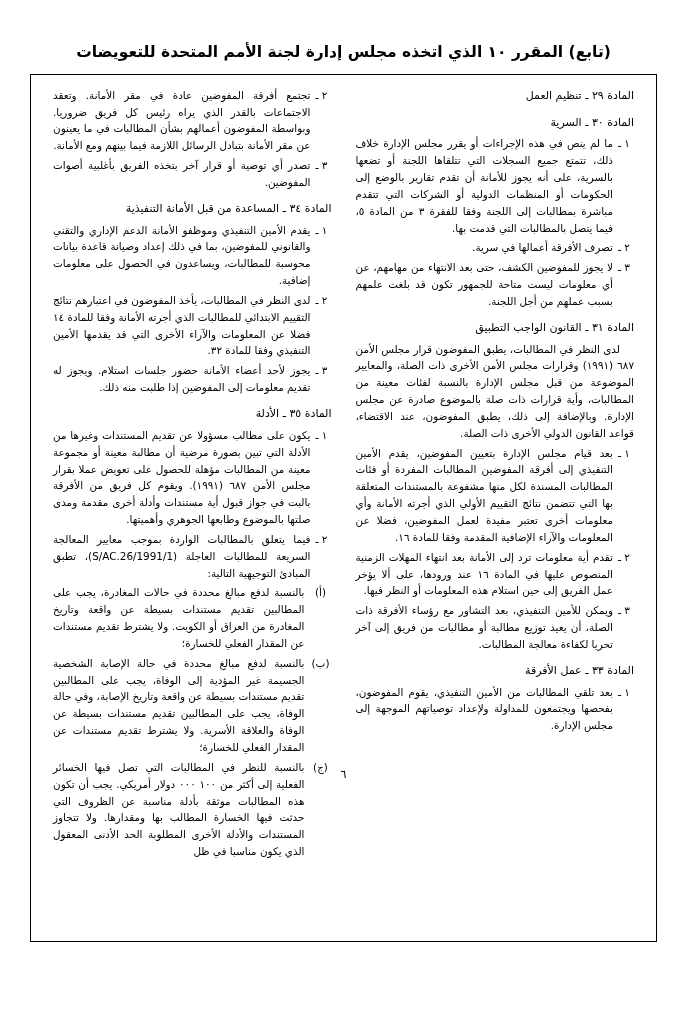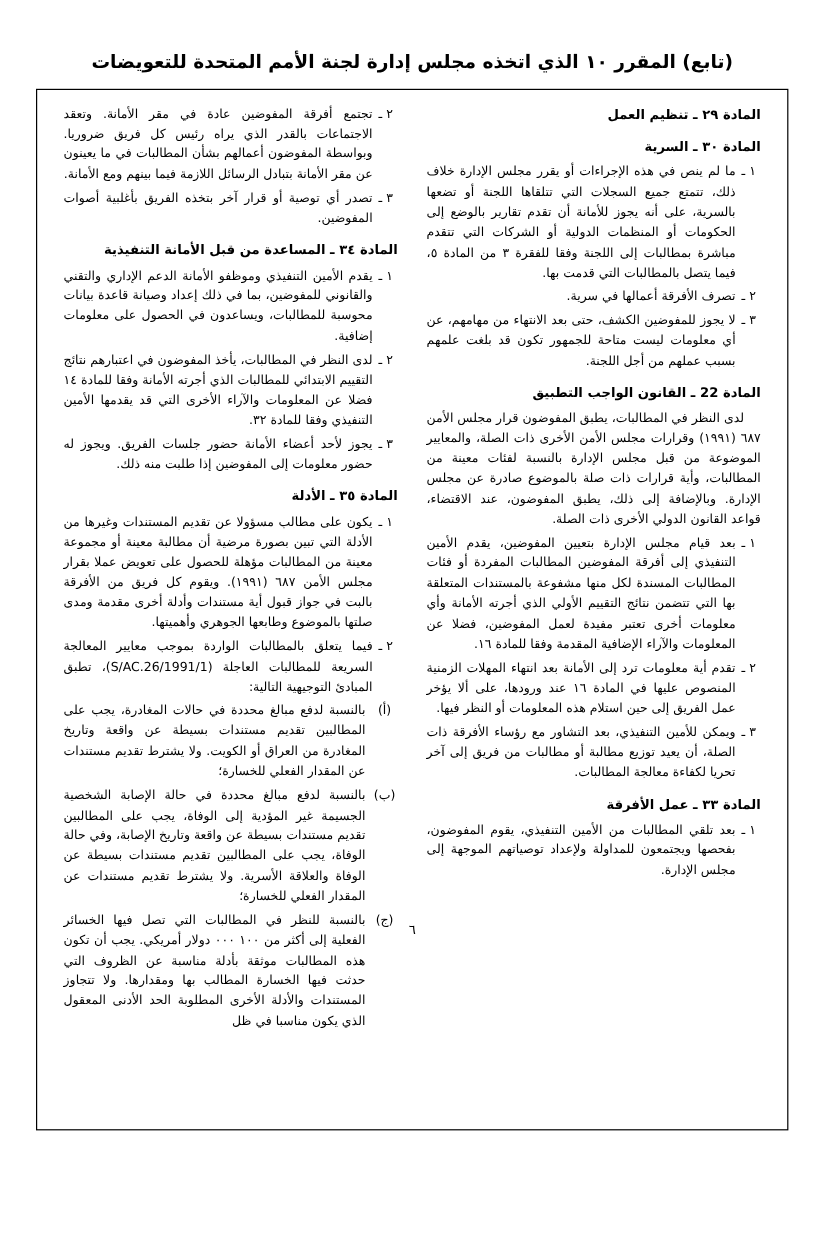--- a/index.html
+++ b/index.html
@@ -56,21 +56,21 @@
     box-sizing: border-box;
     padding: 0 12px;
     font-size: 10.4px;
     line-height: 1.62;
     text-align: justify;
     text-justify: inter-word;
   }
   .col.right { border-left: none; }
   .col.left { }
   .art-head {
-    font-weight: bold;
+    font-weight: normal;
     font-size: 11px;
     margin: 9px 0 4px 0;
     text-align: right;
   }
   .art-head:first-child { margin-top: 0; }
   .para {
     margin: 0 0 3px 0;
     display: flex;
     flex-direction: row;
     gap: 5px;
@@ -133,21 +133,21 @@
         </div>
         <div class="para">
           <span class="num">٢ ـ</span>
           <span class="txt">تصرف الأفرقة أعمالها في سرية.</span>
         </div>
         <div class="para">
           <span class="num">٣ ـ</span>
           <span class="txt">لا يجوز للمفوضين الكشف، حتى بعد الانتهاء من مهامهم، عن أي معلومات ليست متاحة للجمهور تكون قد بلغت علمهم بسبب عملهم من أجل اللجنة.</span>
         </div>
 
-        <div class="art-head">المادة 22 ـ القانون الواجب التطبيق</div>
+        <div class="art-head">المادة ٣١ ـ القانون الواجب التطبيق</div>
         <div class="plain">لدى النظر في المطالبات، يطبق المفوضون قرار مجلس الأمن ٦٨٧ (١٩٩١) وقرارات مجلس الأمن الأخرى ذات الصلة، والمعايير الموضوعة من قبل مجلس الإدارة بالنسبة لفئات معينة من المطالبات، وأية قرارات ذات صلة بالموضوع صادرة عن مجلس الإدارة. وبالإضافة إلى ذلك، يطبق المفوضون، عند الاقتضاء، قواعد القانون الدولي الأخرى ذات الصلة.</div>
 
         <div class="para">
           <span class="num">١ ـ</span>
           <span class="txt">بعد قيام مجلس الإدارة بتعيين المفوضين، يقدم الأمين التنفيذي إلى أفرقة المفوضين المطالبات المفردة أو فئات المطالبات المسندة لكل منها مشفوعة بالمستندات المتعلقة بها التي تتضمن نتائج التقييم الأولي الذي أجرته الأمانة وأي معلومات أخرى تعتبر مفيدة لعمل المفوضين، فضلا عن المعلومات والآراء الإضافية المقدمة وفقا للمادة ١٦.</span>
         </div>
         <div class="para">
           <span class="num">٢ ـ</span>
           <span class="txt">تقدم أية معلومات ترد إلى الأمانة بعد انتهاء المهلات الزمنية المنصوص عليها في المادة ١٦ عند ورودها، على ألا يؤخر عمل الفريق إلى حين استلام هذه المعلومات أو النظر فيها.</span>
         </div>
@@ -179,21 +179,21 @@
         <div class="para">
           <span class="num">١ ـ</span>
           <span class="txt">يقدم الأمين التنفيذي وموظفو الأمانة الدعم الإداري والتقني والقانوني للمفوضين، بما في ذلك إعداد وصيانة قاعدة بيانات محوسبة للمطالبات، ويساعدون في الحصول على معلومات إضافية.</span>
         </div>
         <div class="para">
           <span class="num">٢ ـ</span>
           <span class="txt">لدى النظر في المطالبات، يأخذ المفوضون في اعتبارهم نتائج التقييم الابتدائي للمطالبات الذي أجرته الأمانة وفقا للمادة ١٤ فضلا عن المعلومات والآراء الأخرى التي قد يقدمها الأمين التنفيذي وفقا للمادة ٣٢.</span>
         </div>
         <div class="para">
           <span class="num">٣ ـ</span>
-          <span class="txt">يجوز لأحد أعضاء الأمانة حضور جلسات الفريق. ويجوز له حضور معلومات إلى المفوضين إذا طلبت منه ذلك.</span>
+          <span class="txt">يجوز لأحد أعضاء الأمانة حضور جلسات استلام. ويجوز له تقديم معلومات إلى المفوضين إذا طلبت منه ذلك.</span>
         </div>
 
         <div class="art-head">المادة ٣٥ ـ الأدلة</div>
         <div class="para">
           <span class="num">١ ـ</span>
           <span class="txt">يكون على مطالب مسؤولا عن تقديم المستندات وغيرها من الأدلة التي تبين بصورة مرضية أن مطالبة معينة أو مجموعة معينة من المطالبات مؤهلة للحصول على تعويض عملا بقرار مجلس الأمن ٦٨٧ (١٩٩١). ويقوم كل فريق من الأفرقة بالبت في جواز قبول أية مستندات وأدلة أخرى مقدمة ومدى صلتها بالموضوع وطابعها الجوهري وأهميتها.</span>
         </div>
         <div class="para">
           <span class="num">٢ ـ</span>
           <span class="txt">فيما يتعلق بالمطالبات الواردة بموجب معايير المعالجة السريعة للمطالبات العاجلة (S/AC.26/1991/1)، تطبق المبادئ التوجيهية التالية:</span>

